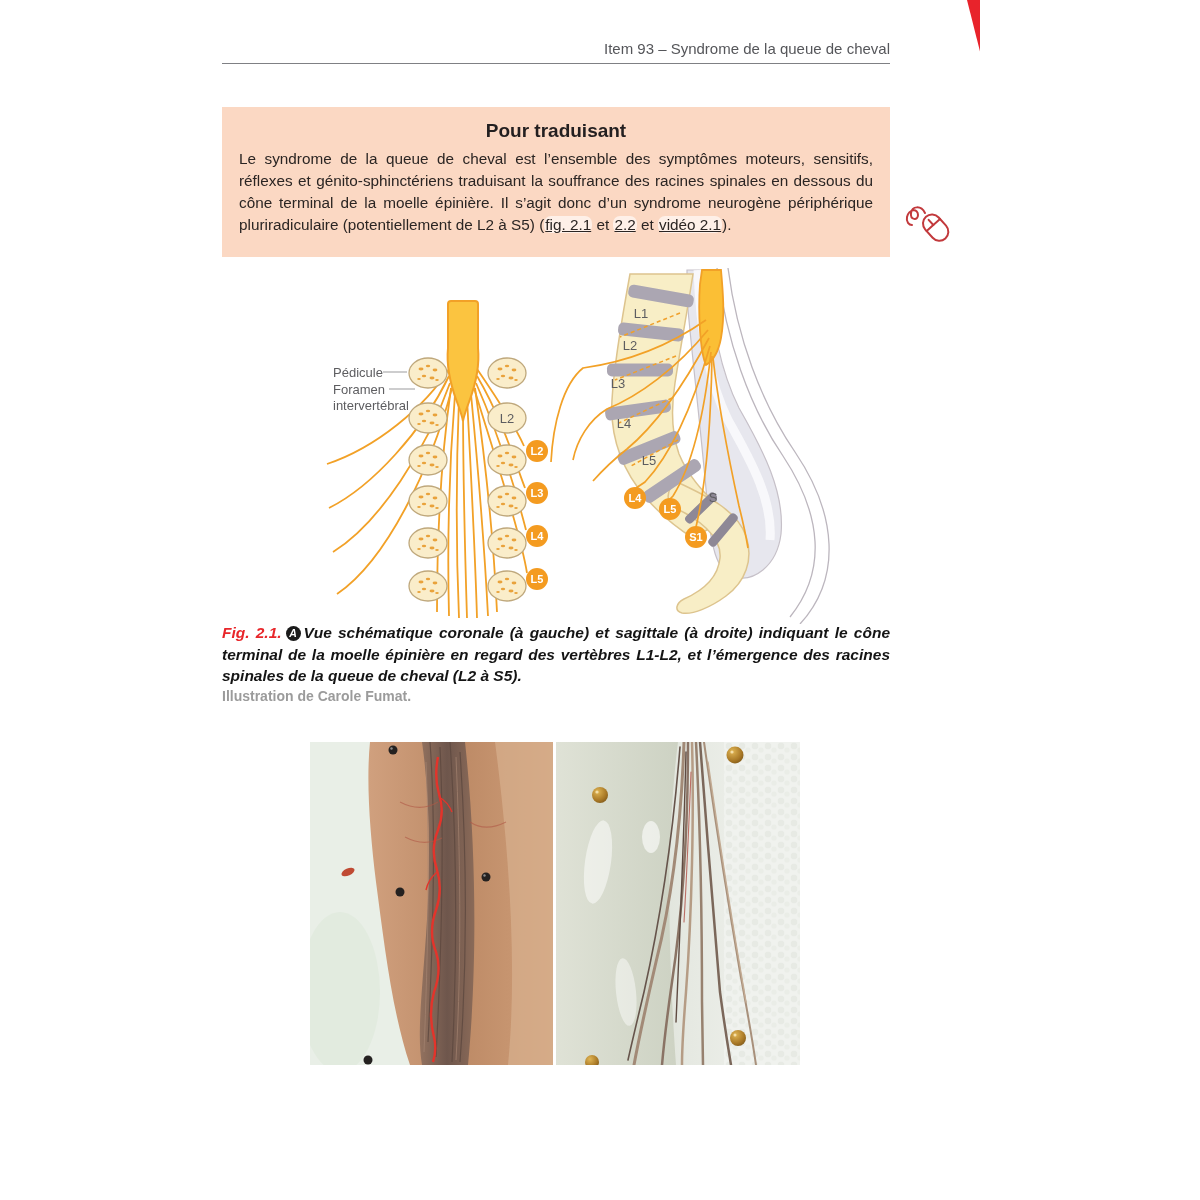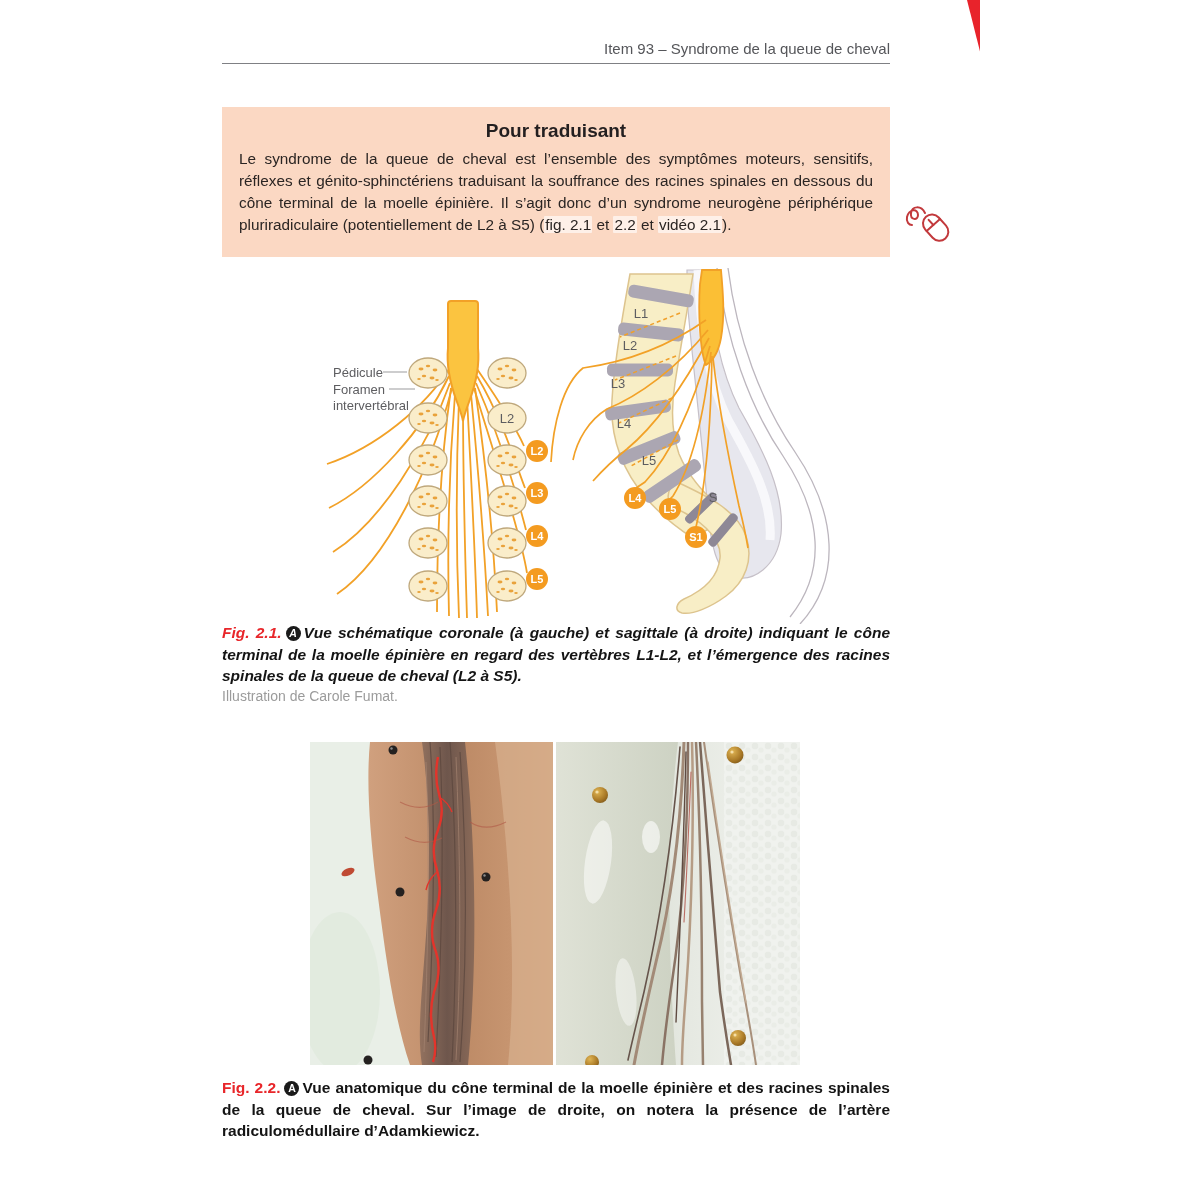--- a/index.html
+++ b/index.html
@@ -8,37 +8,37 @@
   .abs{position:absolute;}
 
   
   .running-head{left:222px;top:40px;width:668px;text-align:right;font-size:15px;color:#55565a;}
   .head-rule{left:222px;top:63px;width:668px;border-top:1.6px solid #7f8084;height:0;}
 
   
   .info-box{left:222px;top:107px;width:668px;height:150px;background:#fbd8c3;}
   .info-title{margin:13px 0 6px 0;text-align:center;font-size:19px;font-weight:bold;color:#231f20;}
   .info-body{margin:0 17px;font-size:15.3px;line-height:22px;text-align:justify;color:#2b2523;}
-  .hl{background:rgba(255,255,255,.62);padding:0 1px;border-radius:1px;cursor:pointer;}
+  .hl{background:rgba(255,255,255,.62);padding:0 1px;border-radius:7px;cursor:pointer;text-decoration:underline;}
 
   
   .corner-badge{left:950px;top:0;}
   .page-tab{left:993px;top:580px;}
 
   
   .side-label{left:1013px;top:426px;height:152px;width:30px;}
   .side-label span{display:inline-block;writing-mode:vertical-rl;transform:rotate(180deg);
       font-size:21px;font-style:italic;color:#97979a;letter-spacing:.5px;line-height:30px;}
 
   
   .caption{left:222px;width:668px;font-size:15.5px;line-height:21.5px;font-weight:bold;color:#141414;text-align:justify;}
   .fig-label{color:#e8262a;font-weight:bold;}
   .badge-a{display:inline-block;width:15px;height:15px;border-radius:50%;background:#1a1a1a;color:#fff;
       font-size:10.5px;font-weight:bold;text-align:center;line-height:15px;vertical-align:1px;margin:0 3px 0 4px;}
-  .credit{left:222px;top:688px;width:668px;font-size:14px;color:#9b9b9b;font-weight:normal;}
+  .credit{left:222px;top:688px;width:668px;font-size:14px;color:#9b9b9b;font-weight:bold;}
 
   .photo{top:742px;height:323px;overflow:hidden;}
   .photo-left{left:310px;width:243px;}
   .photo-right{left:556px;width:244px;}
 
   svg{display:block;}
   .vlabel{font-size:13px;fill:#5d5d60;}
   .badge-txt{font-size:11px;font-weight:bold;fill:#ffffff;text-anchor:middle;}
 </style>
 </head>
@@ -327,23 +327,20 @@
         <circle cx="179" cy="13" r="8.5" fill="url(#amber)"></circle>
         <circle cx="182" cy="296" r="8" fill="url(#amber)"></circle>
         <circle cx="36" cy="320" r="7" fill="url(#amber)"></circle>
         <circle cx="41" cy="50" r="1.6" fill="#f4dfa8"></circle>
           <circle cx="176" cy="10" r="1.6" fill="#f4dfa8"></circle>
         <circle cx="179" cy="293" r="1.5" fill="#f4dfa8"></circle>
       </g>
     </svg>
   </div>
 
-  <div class="abs caption" style="top:1077px;">
-    <span class="fig-label">Fig. 2.2.</span><span class="badge-a">A</span><span>Vue anatomique du cône terminal de la moelle épinière et des racines spinales de la queue de cheval. Sur l’image de droite, on notera la présence de l’artère radiculomédullaire d’Adamkiewicz.</span>
-  </div>
 
   <div class="abs side-label">
     <span>Connaissances</span>
   </div>
 
   <svg class="abs page-tab" width="85" height="34" viewBox="0 0 85 34">
     <polygon points="13,3 80,3 80,31 4,31" fill="#e8232b"></polygon>
     <text x="44" y="23" font-size="15" font-weight="bold" fill="#ffffff" text-anchor="middle">33</text>
   </svg>
 

